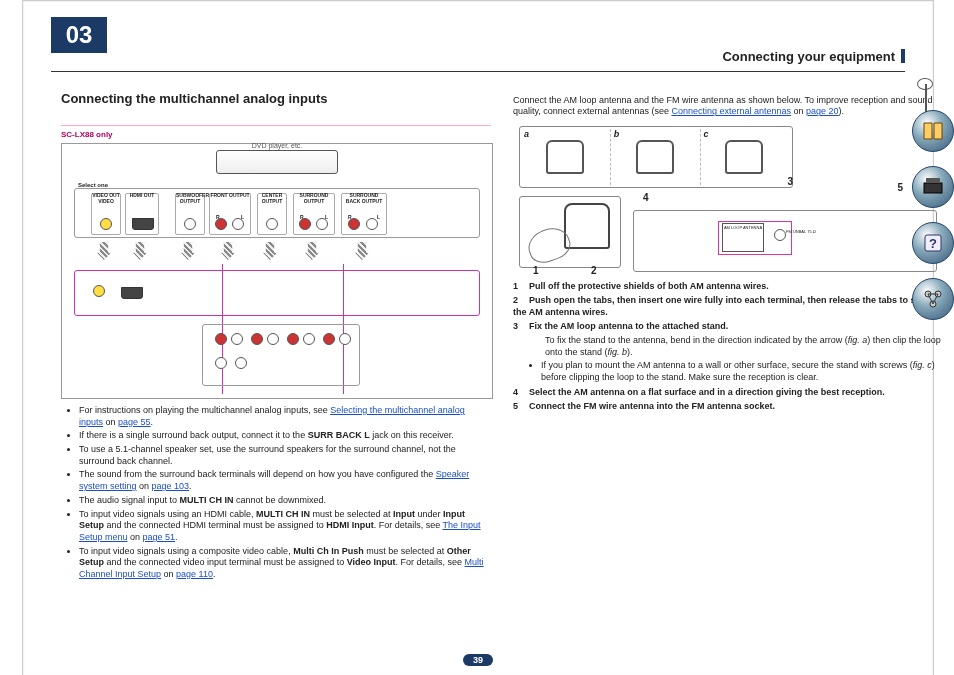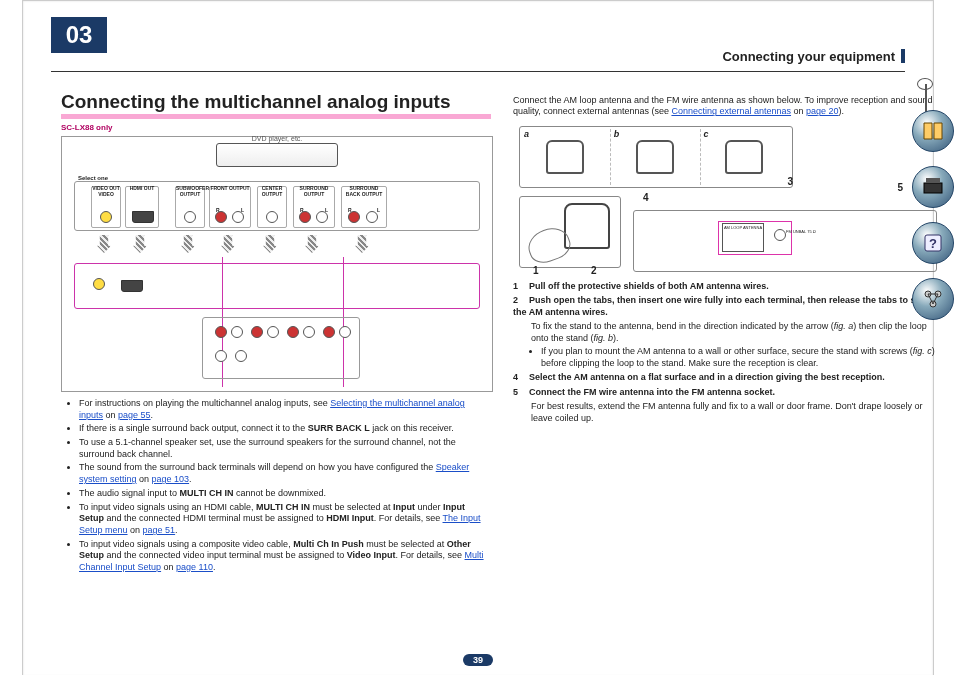--- a/index.html
+++ b/index.html
@@ -4,21 +4,21 @@
 <style>
   body{margin:0;font-family:Arial,Helvetica,sans-serif;font-size:9px;color:#222;background:#fff;width:954px;height:675px;position:relative;overflow:hidden}
   .page{position:absolute;left:22px;top:0;width:910px;height:675px;border:1px solid #ccc;box-shadow:0 0 2px rgba(0,0,0,.15) inset}
   .tabbox{position:absolute;left:28px;top:16px;width:56px;height:36px;background:#1b3a66;color:#fff;font-weight:bold;font-size:24px;text-align:center;line-height:36px}
   .hr-top{position:absolute;left:28px;right:28px;top:70px;border-top:1px solid #333}
   .htitle{position:absolute;right:28px;top:48px;font-weight:bold;font-size:13px}
   .htitle .bar{display:inline-block;width:4px;height:14px;background:#1b3a66;vertical-align:-2px;margin-left:6px}
   .col{position:absolute;top:90px;width:430px}
   .col.left{left:38px}
   .col.right{left:490px}
-  h2{font-size:19px;margin:0 0 4px 0;border-bottom:5px solid #f9a8d4;padding-bottom:1px}
+  h2{font-size:13px;margin:0 0 4px 0;border-bottom:1px solid #f9a8d4;padding-bottom:19px}
   .model{color:#b00060;font-size:8px;font-weight:bold}
   .intro{margin:4px 0 6px 0;line-height:1.25}
   .diagram{border:1px solid #999;width:100%;height:254px;position:relative;background:#fff;margin-top:4px;margin-bottom:6px}
   .dvd{position:absolute;left:50%;top:6px;transform:translateX(-50%);width:120px;height:22px;border:1px solid #555;border-radius:3px;background:linear-gradient(#fff,#eee)}
   .dvd-lbl{position:absolute;left:50%;top:-2px;transform:translateX(-50%);font-size:7px;color:#555}
   .panel{position:absolute;left:12px;right:12px;top:44px;height:48px;border:1px solid #999;border-radius:3px}
   .grp{position:absolute;top:4px;border:1px solid #aaa;border-radius:2px;height:40px}
   .grp .lbl{position:absolute;top:-2px;left:0;right:0;font-size:5px;font-weight:bold;text-align:center}
   .sock{position:absolute;bottom:4px;width:10px;height:10px;border:1px solid #555;border-radius:50%}
   .red{background:#c33}
@@ -30,21 +30,21 @@
   .recv{position:absolute;left:12px;right:12px;top:126px;height:44px;border:1px solid #c3a;border-radius:3px}
   .recv2{position:absolute;left:140px;width:156px;top:180px;height:60px;border:1px solid #999;border-radius:3px}
   .wire-mag{position:absolute;left:160px;top:120px;width:120px;height:130px;border-left:1px solid #c3a;border-right:1px solid #c3a;pointer-events:none}
   ul.notes{margin:2px 0 0 0;padding:0 0 0 18px;line-height:1.3}
   ul.notes li{margin-bottom:2px}
   .lnk{color:#1a4ec8;text-decoration:underline}
   .steps{margin-top:6px;line-height:1.35}
   .stp{margin:2px 0}
   .stp .n{font-weight:bold;display:inline-block;width:16px}
   .stp .t{font-weight:bold}
-  .sub{margin:1px 0 1px 18px}
+  .sub{margin:1px 0 1px 32px}
   ul.inner{margin:1px 0 1px 28px;padding:0}
   .antdiag{width:100%;height:150px;position:relative;margin-top:4px;margin-bottom:4px}
   .abc{position:absolute;left:6px;top:2px;right:150px;height:60px;border:1px solid #888;border-radius:3px}
   .abc .cell{position:absolute;top:2px;bottom:2px;width:33%;border-right:1px dashed #bbb}
   .abc .cell:last-child{border-right:none}
   .abc .cell .il{position:absolute;top:0;left:4px;font-style:italic;font-weight:bold;font-size:9px}
   .abc .cell .ant{position:absolute;left:50%;top:50%;transform:translate(-50%,-50%);width:34px;height:30px;border:2px solid #555;border-radius:6px 6px 3px 3px}
   .back{position:absolute;left:120px;right:6px;bottom:2px;height:60px;border:1px solid #888;border-radius:3px}
   .amslot{position:absolute;left:88px;top:12px;width:40px;height:26px;border:1px solid #555;font-size:4px;text-align:center;padding-top:1px}
   .fmslot{position:absolute;left:140px;top:18px;width:10px;height:10px;border:1px solid #555;border-radius:50%}
@@ -190,27 +190,27 @@
       <div class="step-n" style="left:20px;bottom:-2px">1</div>
       <div class="step-n" style="left:78px;bottom:-2px">2</div>
       <div class="step-n" style="right:150px;top:52px">3</div>
       <div class="step-n" style="left:130px;top:68px">4</div>
       <div class="step-n" style="right:40px;top:58px">5</div>
     </div>
 
     <div class="steps" id="rsteps">
         <div class="stp"><span class="n">1</span><span class="t">Pull off the protective shields of both AM antenna wires.</span></div>
         <div class="stp"><span class="n">2</span><span class="t">Push open the tabs, then insert one wire fully into each terminal, then release the tabs to secure the AM antenna wires.</span></div>
+        <div class="stp"><span class="n">3</span><span class="t">Fix the AM loop antenna to the attached stand.</span></div>
         <div class="sub">To fix the stand to the antenna, bend in the direction indicated by the arrow (<i>fig. a</i>) then clip the loop onto the stand (<i>fig. b</i>).</div>
         <ul class="inner">
           <li>If you plan to mount the AM antenna to a wall or other surface, secure the stand with screws (<i>fig. c</i>) before clipping the loop to the stand. Make sure the reception is clear.</li>
         </ul>
         <div class="stp"><span class="n">4</span><span class="t">Select the AM antenna on a flat surface and in a direction giving the best reception.</span></div>
         <div class="stp"><span class="n">5</span><span class="t">Connect the FM wire antenna into the FM antenna socket.</span></div>
-        <div class="sub">For best results, extend the FM antenna fully and fix to a wall or door frame. Don't drape loosely or leave coiled up.</div>
       </div>
   </div>
 
   <div class="pg">39</div>
 </div>
 
 <div class="sidebar">
   <div class="sbtn">
       <svg width="24" height="24">
         <path d="M3 4h8v16H3zM13 4h8v16h-8z" fill="#fc6" stroke="#640"></path>

